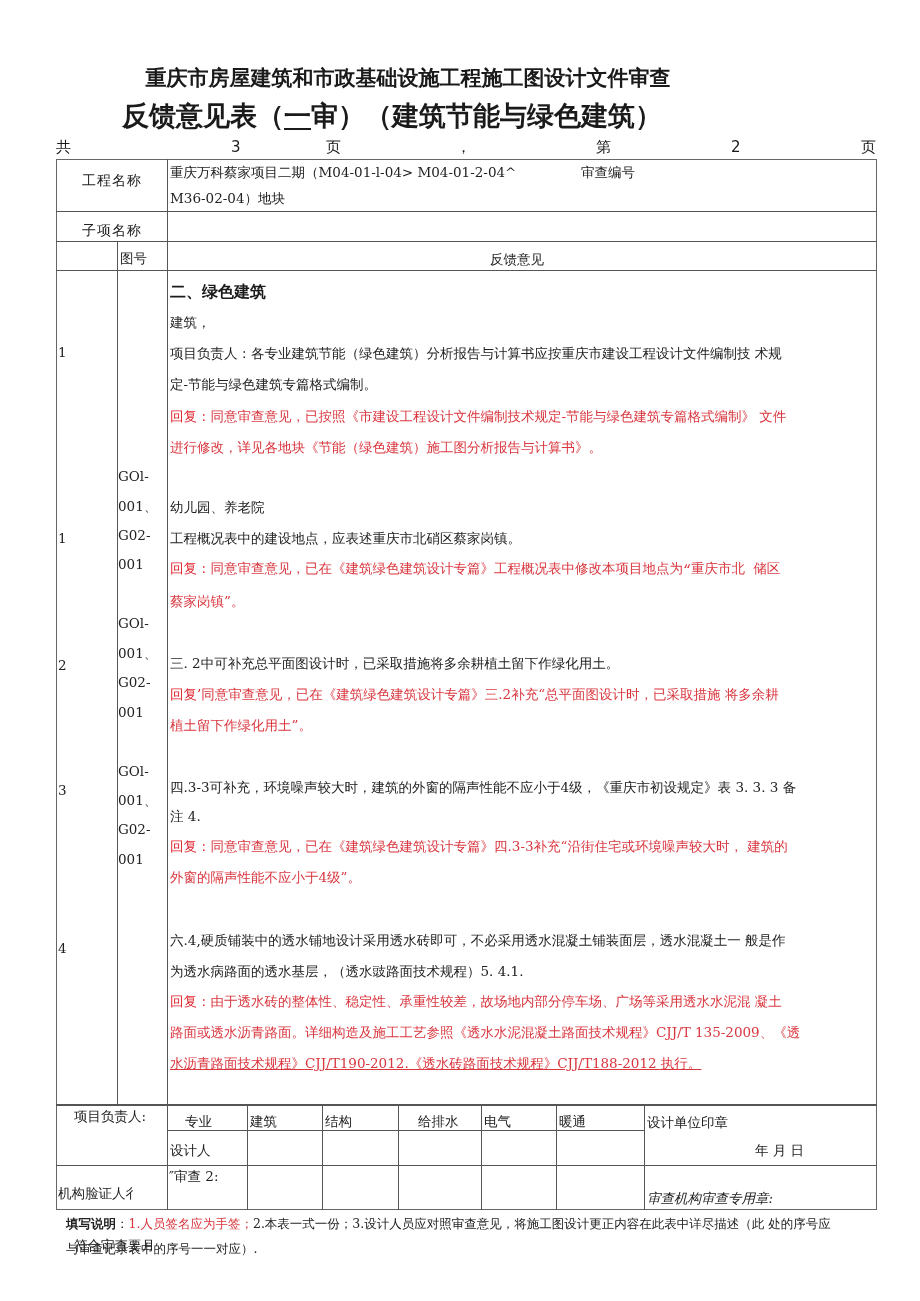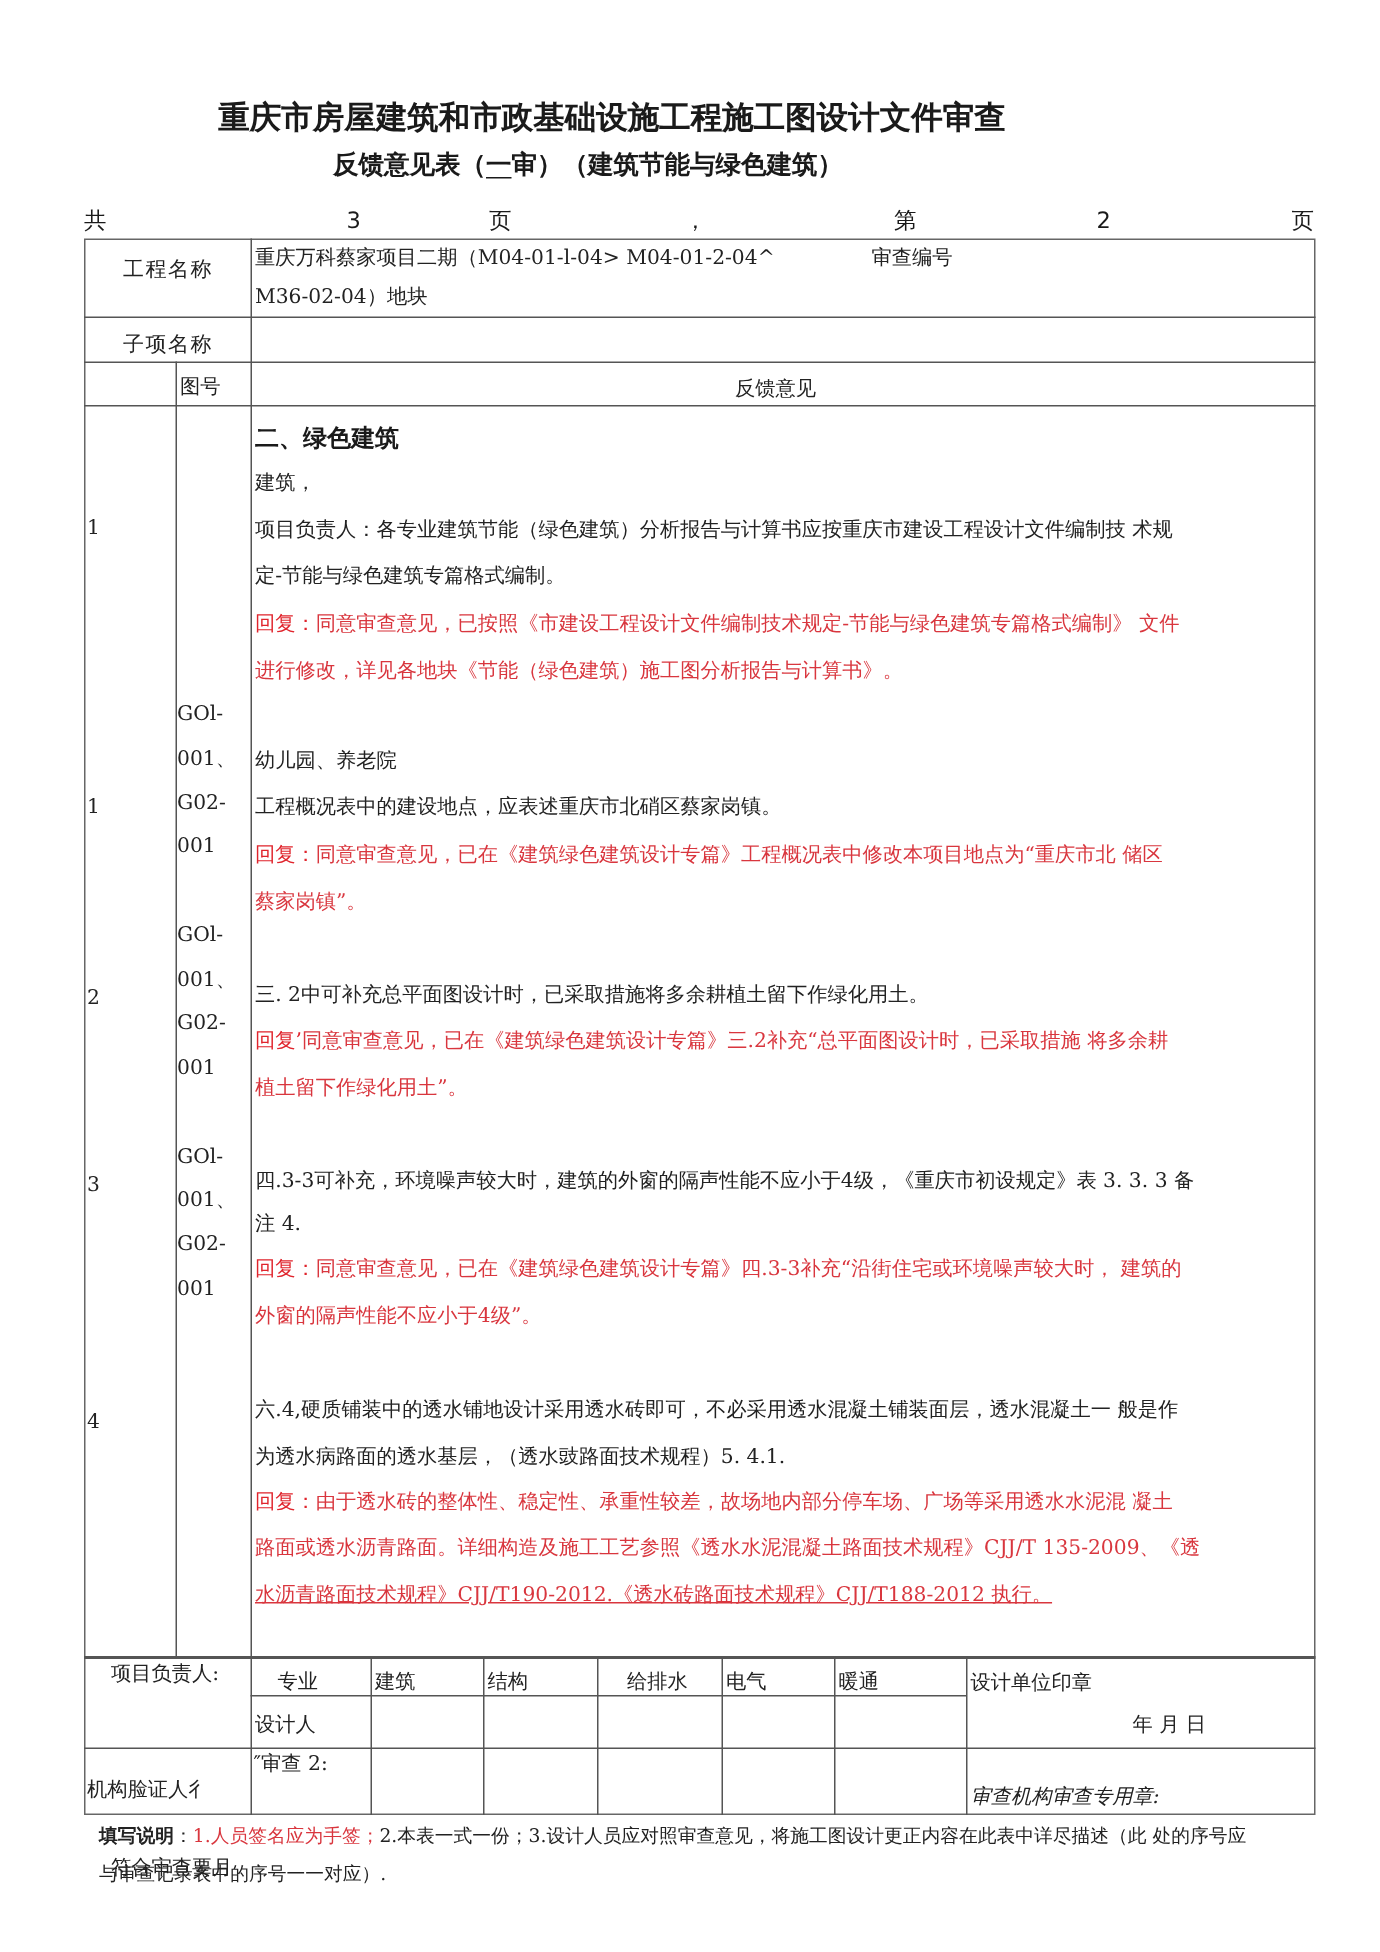--- a/index.html
+++ b/index.html
@@ -1,18 +1,18 @@
 <!DOCTYPE html>
 <html><head>
 <meta charset="utf-8">
 <style>
   html, body { margin:0; padding:0; background:#ffffff; }
   body { width:920px; height:1301px; position:relative; font-family:"DejaVu Serif","Liberation Serif",serif; color:#222; overflow:hidden; }
   .title1 { position:absolute; top:64px; left:0; width:816px; text-align:center; font-family:"DejaVu Sans","Liberation Sans",sans-serif; font-size:21px; font-weight:bold; color:#1a1a1a; letter-spacing:0px; }
-  .title2 { position:absolute; top:98px; left:0; width:784px; text-align:center; font-family:"DejaVu Sans","Liberation Sans",sans-serif; font-size:17px; font-weight:bold; color:#1a1a1a; }
+  .title2 { position:absolute; top:98px; left:0; width:784px; text-align:center; font-family:"DejaVu Sans","Liberation Sans",sans-serif; font-size:27px; font-weight:bold; color:#1a1a1a; }
   .title2 .ul { text-decoration:underline; text-underline-offset:3px; }
   .pageline { position:absolute; top:138px; left:56px; width:820px; height:20px; font-family:"DejaVu Sans","Liberation Sans",sans-serif; font-size:15px; color:#1a1a1a; }
   .pageline span { position:absolute; top:0; }
   .tbl { position:absolute; border:1.5px solid #666; box-sizing:border-box; }
   .line { position:absolute; background:#555; }
   .txt { position:absolute; font-size:13.5px; line-height:16px; white-space:nowrap; color:#222; }
   .body-line { position:absolute; left:170px; font-size:13.5px; line-height:16px; white-space:nowrap; color:#222; }
   .red { color:#d9363e; }
   .redlabel { color:#e0242c; }
   .heading { font-family:"DejaVu Sans","Liberation Sans",sans-serif; font-size:16px; font-weight:bold; color:#1a1a1a; }
@@ -85,21 +85,21 @@
 <div class="txt" style="left:118px;top:851px;">001</div>
 
 <div class="body-line" style="top:314px;">建筑，</div>
 <div class="body-line" style="top:345px;">项目负责人：各专业建筑节能（绿色建筑）分析报告与计算书应按重庆市建设工程设计文件编制技  术规</div>
 <div class="body-line" style="top:376px;">定-节能与绿色建筑专篇格式编制。</div>
 <div class="body-line red" style="top:408px;"><span class="redlabel">回复：</span><span>同意审查意见，已按照《市建设工程设计文件编制技术规定-节能与绿色建筑专篇格式编制》 文件</span></div>
 <div class="body-line red" style="top:439px;">进行修改，详见各地块《节能（绿色建筑）施工图分析报告与计算书》。</div>
 
 <div class="body-line" style="top:499px;">幼儿园、养老院</div>
 <div class="body-line" style="top:530px;">工程概况表中的建设地点，应表述重庆市北硝区蔡家岗镇。</div>
-<div class="body-line red" style="top:562px;"><span class="redlabel">回复：</span><span>同意审查意见，已在《建筑绿色建筑设计专篇》工程概况表中修改本项目地点为“重庆市北  储区</span></div>
+<div class="body-line red" style="top:562px;font-family:Liberation Mono, monospace;"><span class="redlabel">回复：</span><span>同意审查意见，已在《建筑绿色建筑设计专篇》工程概况表中修改本项目地点为“重庆市北  储区</span></div>
 <div class="body-line red" style="top:593px;">蔡家岗镇”。</div>
 
 <div class="body-line" style="top:655px;">三. 2中可补充总平面图设计时，已采取措施将多余耕植土留下作绿化用土。</div>
 <div class="body-line red" style="top:686px;"><span class="redlabel">回复’</span><span>同意审查意见，已在《建筑绿色建筑设计专篇》三.2补充“总平面图设计时，已采取措施 将多余耕</span></div>
 <div class="body-line red" style="top:717px;">植土留下作绿化用土”。</div>
 
 <div class="body-line" style="top:779px;text-align:right;">四.3-3可补充，环境噪声较大时，建筑的外窗的隔声性能不应小于4级，《重庆市初设规定》表  3. 3. 3 备</div>
 <div class="body-line" style="top:808px;">注  4.</div>
 <div class="body-line red" style="top:838px;"><span class="redlabel">回复：</span><span>同意审查意见，已在《建筑绿色建筑设计专篇》四.3-3补充“沿街住宅或环境噪声较大时，  建筑的</span></div>
 <div class="body-line red" style="top:869px;">外窗的隔声性能不应小于4级”。</div>

